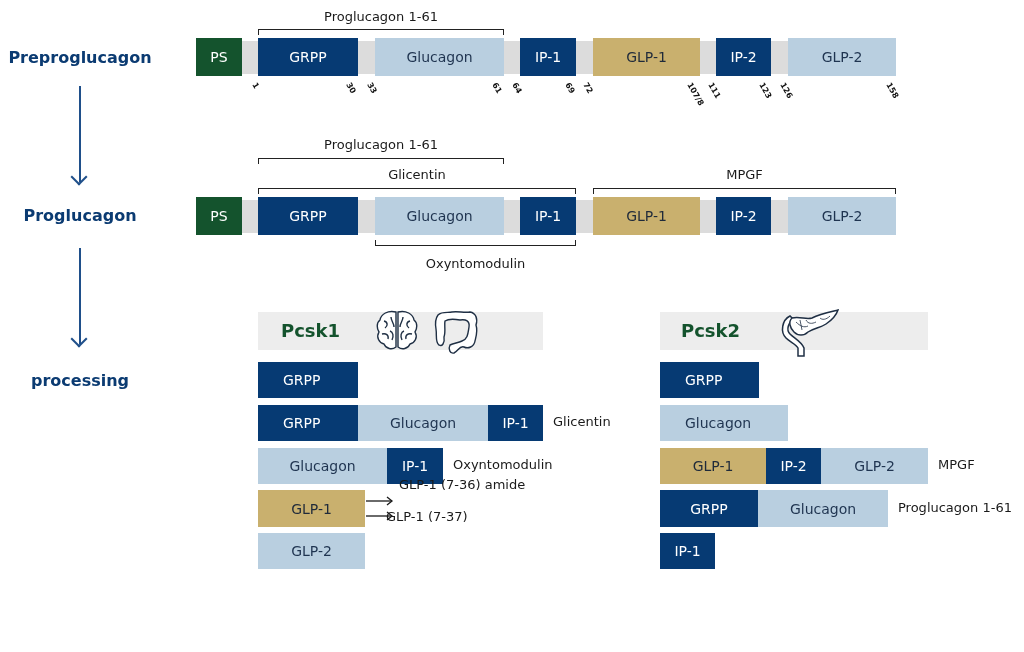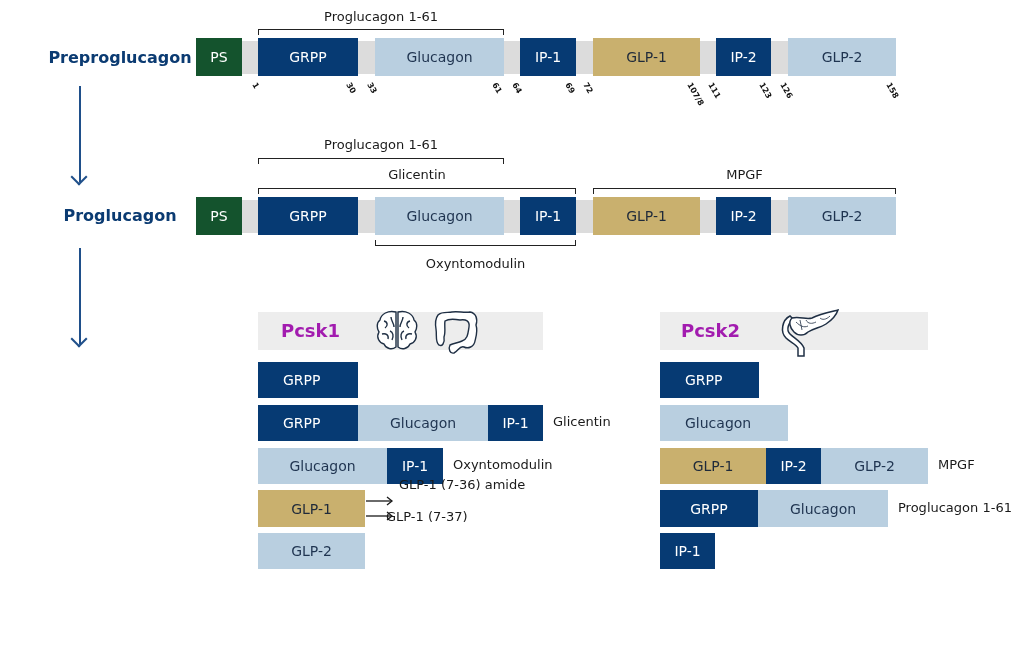--- a/index.html
+++ b/index.html
@@ -1,47 +1,48 @@
 <!DOCTYPE html>
 <html><head>
 <meta charset="utf-8">
 <style>
   html, body { margin:0; padding:0; background:#ffffff; }
   body { width:1024px; height:652px; position:relative; overflow:hidden;
          font-family:"DejaVu Sans", sans-serif; color:#1a1a1a; }
-  .stage-label { position:absolute; color:#0b3b72; font-weight:bold; font-size:16px; text-align:center; line-height:22px;margin-left:40px; }
+  .stage-label { position:absolute; color:#0b3b72; font-weight:bold; font-size:16px; text-align:center; line-height:22px; }
   .seg { position:absolute; display:flex; align-items:center; justify-content:center;
          font-size:14px; box-sizing:border-box; white-space:nowrap; }
   .seg.dark { background:#063a73; color:#ffffff; }
   .seg.light { background:#b9cfe0; color:#1f3450; }
   .seg.gold { background:#c9b06e; color:#1f2a3a; }
   .seg.ps { background:#14532d; color:#ffffff; }
   .seg.left { justify-content:flex-start; padding-left:25px; }
   .track { position:absolute; background:#dcdcdc; }
   .bracket { position:absolute; box-sizing:border-box; border:1.3px solid #222; }
   .bracket.top { border-bottom:none; height:6px; }
   .bracket.bottom { border-top:none; height:6px; }
   .brlabel { position:absolute; font-size:13px; color:#1a1a1a; text-align:center; white-space:nowrap; }
   .tick { position:absolute; font-size:8px; font-weight:bold; color:#111; transform-origin:left top; transform:rotate(60deg); white-space:nowrap; }
   .arrow { position:absolute; width:2px; background:#1f4f8a; }
   .arrow::after { content:""; position:absolute; left:-6px; bottom:-1px; width:10px; height:10px;
                   border-right:2px solid #1f4f8a; border-bottom:2px solid #1f4f8a; transform:rotate(45deg); transform-origin:center; }
   .header-band { position:absolute; background:#ededed; height:38px; }
-  .enzyme { position:absolute; color:#a21caf; font-weight:bold; font-size:18px; }
+  .enzyme { position:absolute; color:#14532d; font-weight:bold; font-size:18px; }
   .side-label { position:absolute; font-size:13px; color:#1a1a1a; white-space:nowrap; }
   .icon { position:absolute; }
 </style>
 </head>
 <body>
 
 <div class="stage-label" style="left:0;top:47px;width:160px;">Preproglucagon</div>
 <div class="arrow" style="left:79px;top:86px;height:96px;"></div>
 <div class="stage-label" style="left:0;top:205px;width:160px;">Proglucagon</div>
 <div class="arrow" style="left:79px;top:248px;height:96px;"></div>
 <div class="stage-label" style="left:0;top:370px;width:160px;">
+  <div>processing</div>
 </div>
 
 <div>
   <div class="bracket top" style="left:258px;top:29px;width:246px;"></div>
   <div class="brlabel" style="left:258px;top:9px;width:246px;">Proglucagon 1-61</div>
 
   <div class="track" style="left:196px;top:41px;width:700px;height:33px;"></div>
   <div class="seg ps" style="left:196px;top:38px;width:46px;height:38px;">PS</div>
   <div class="seg dark" style="left:258px;top:38px;width:100px;height:38px;">GRPP</div>
   <div class="seg light" style="left:375px;top:38px;width:129px;height:38px;">Glucagon</div>

